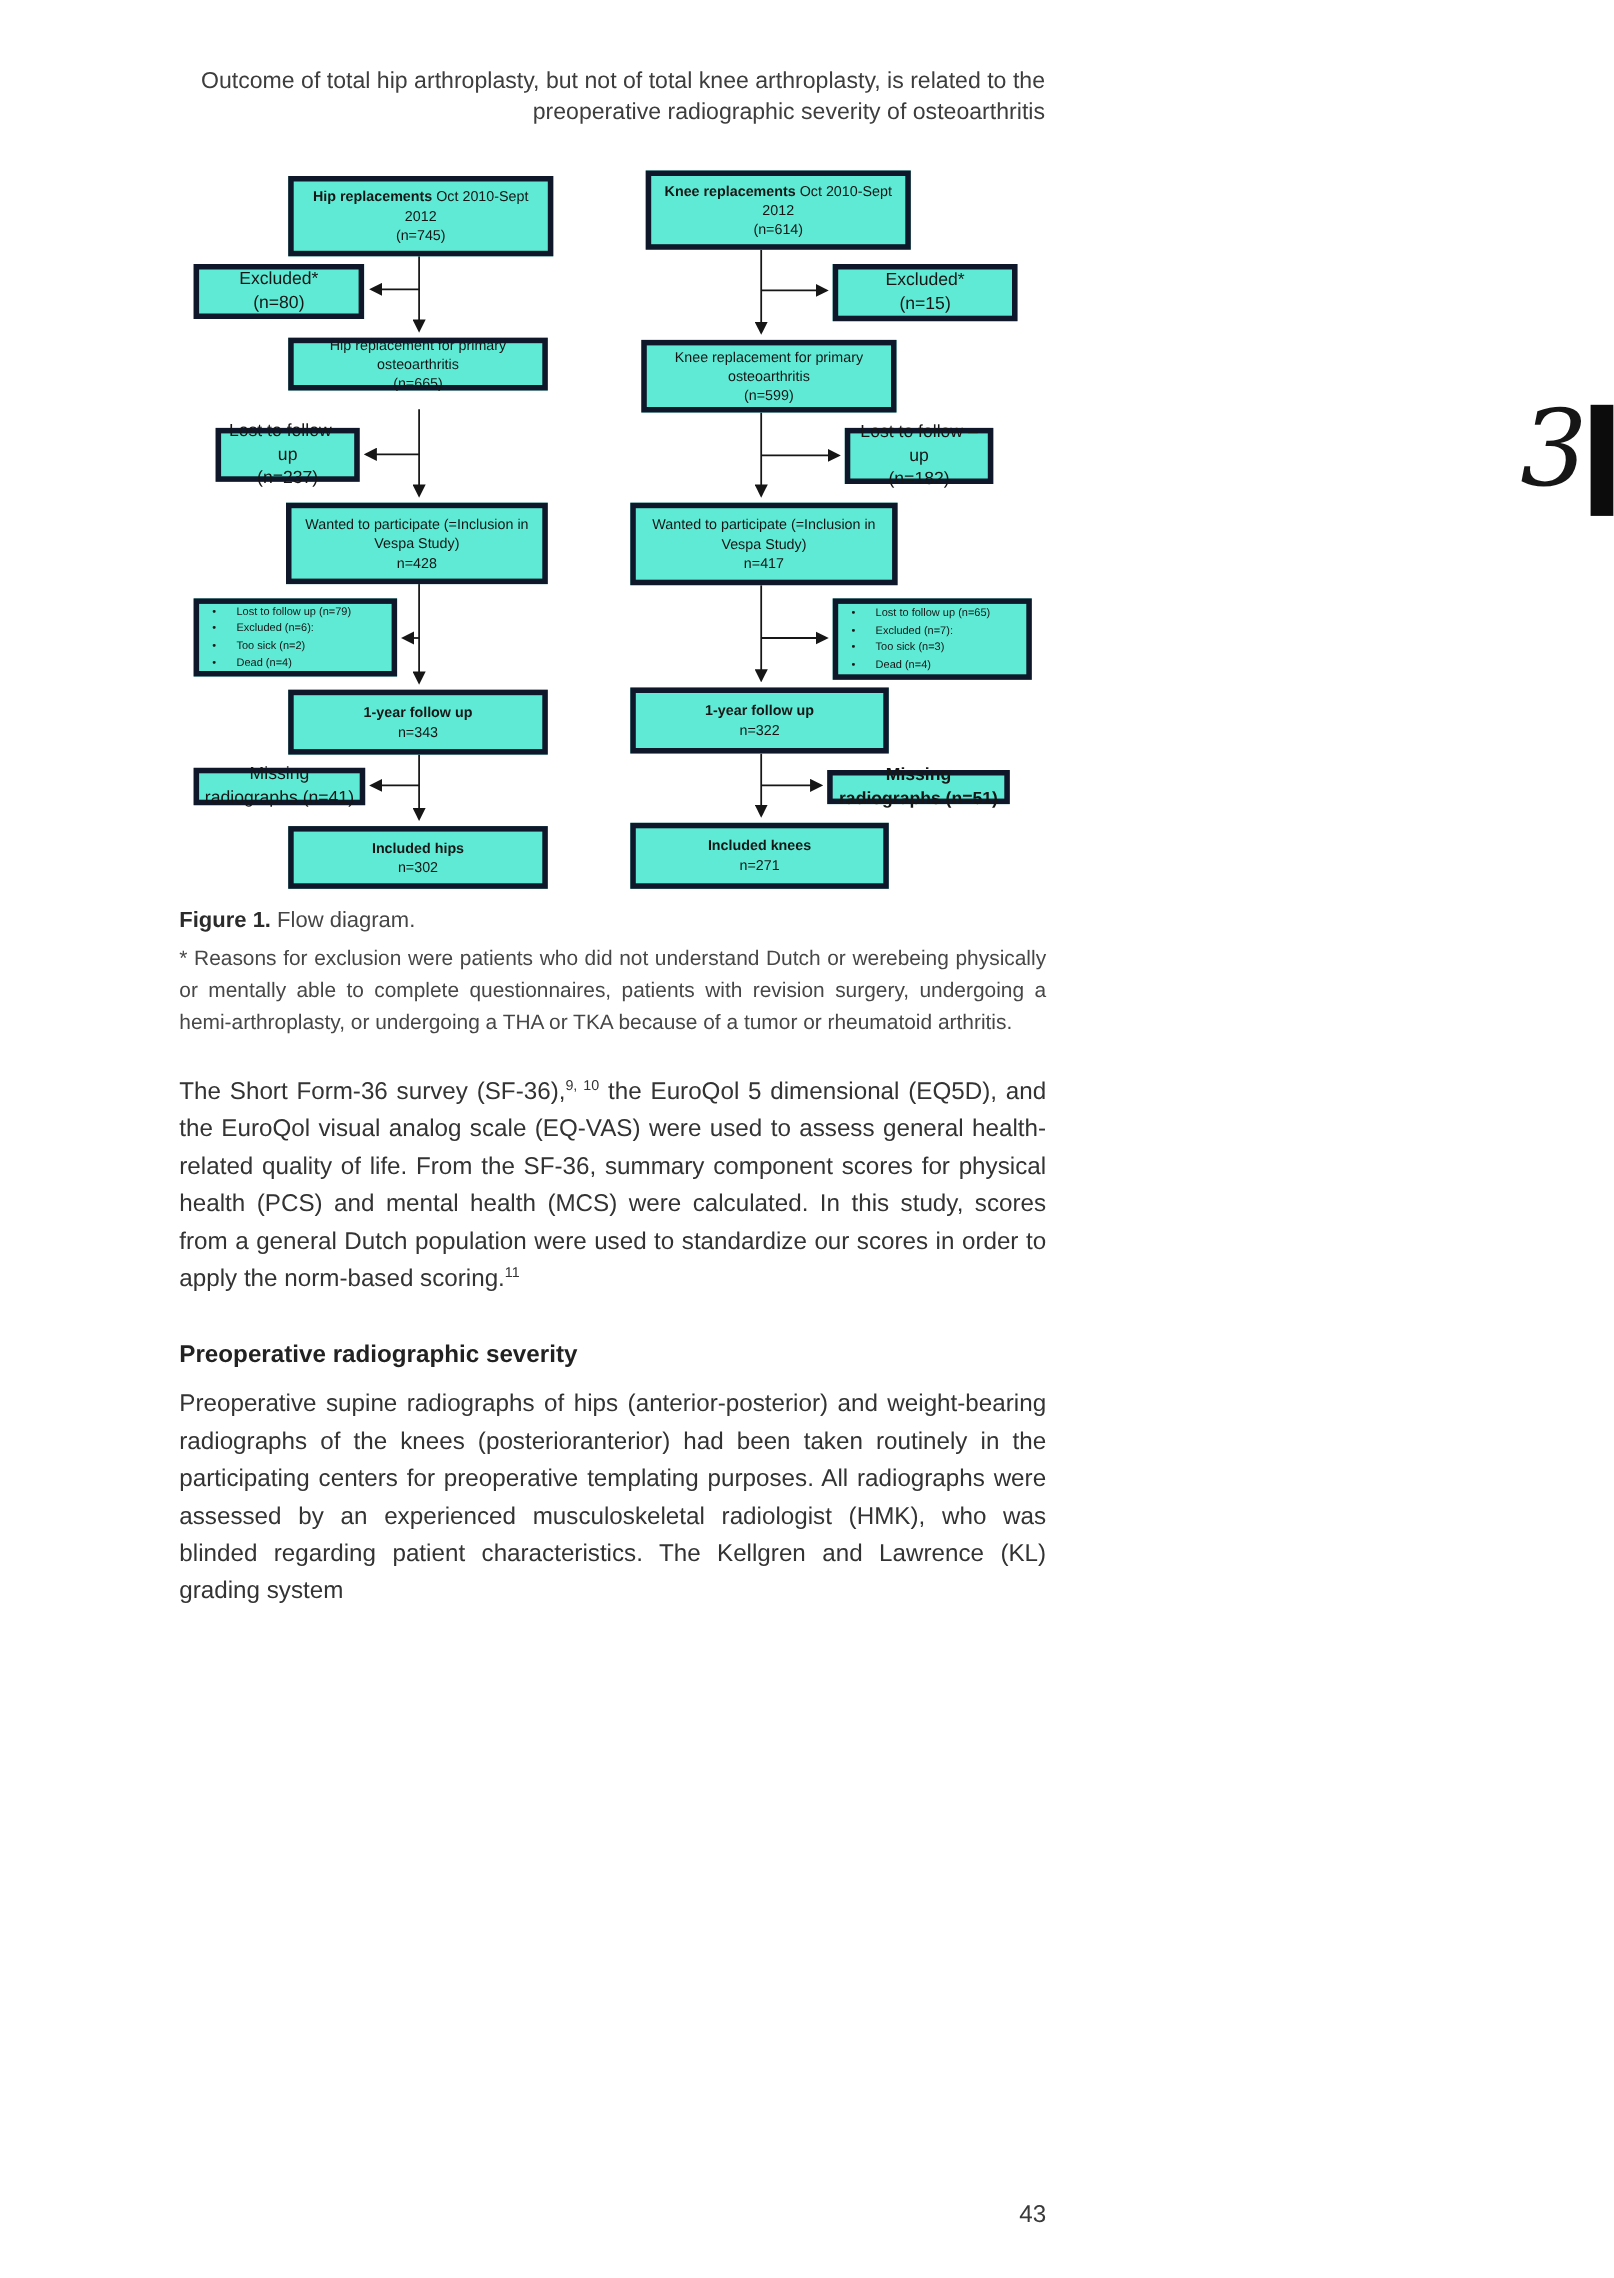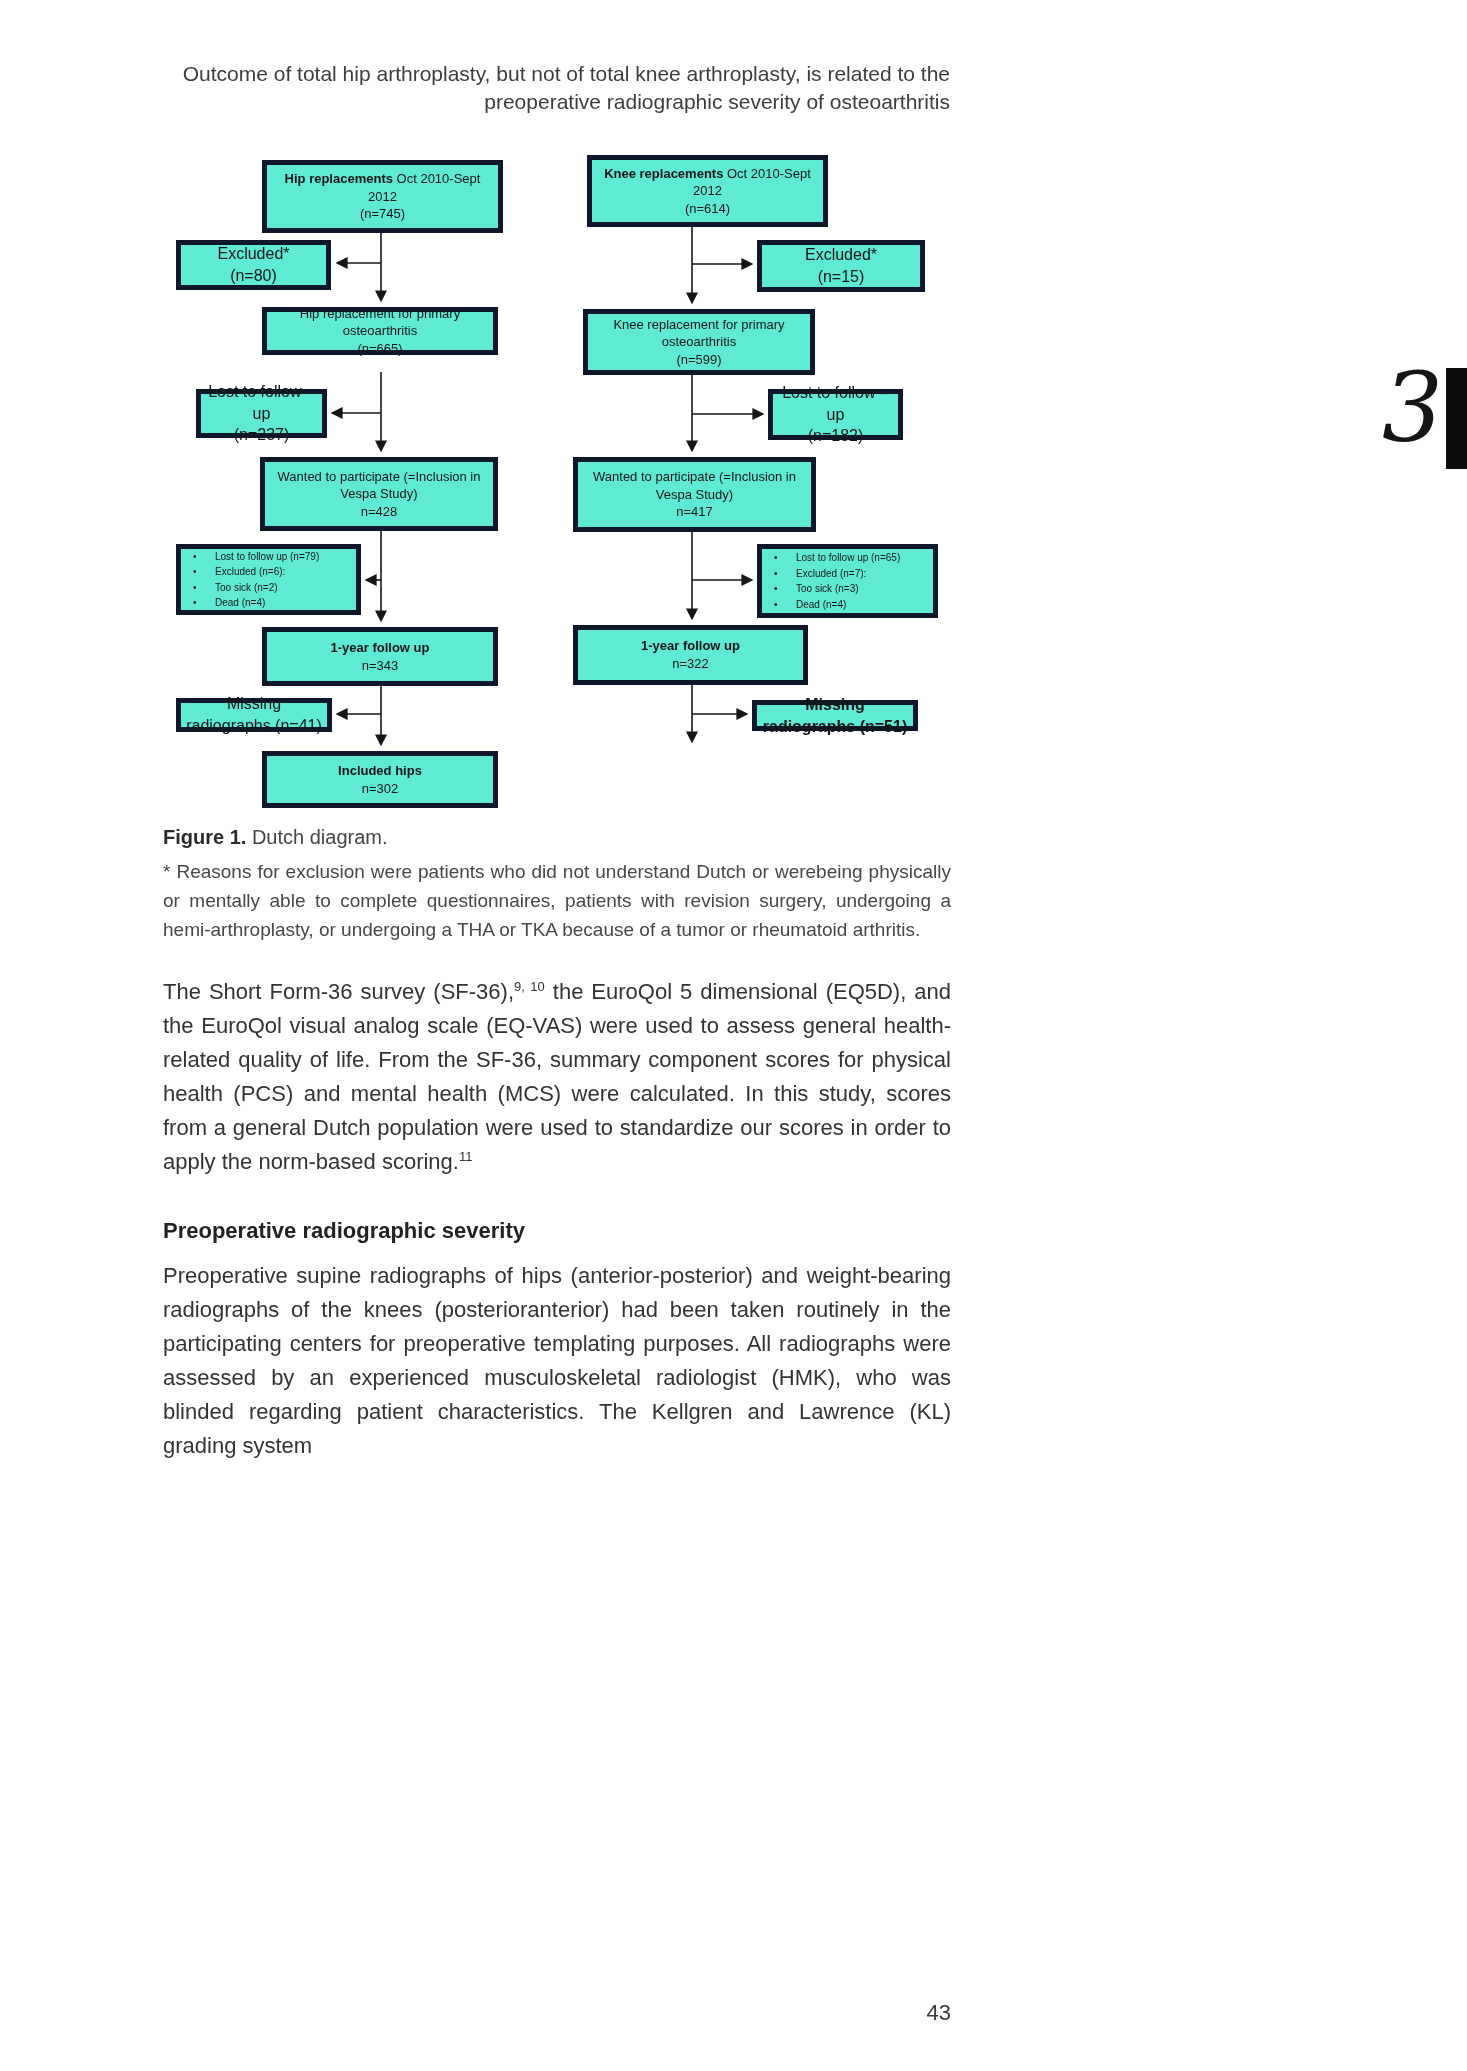--- a/index.html
+++ b/index.html
@@ -211,23 +211,27 @@
 
   <div class="fbox" style="left:573px; top:625px; width:235px; height:60px;">
     <div class="fline"><b>1-year follow up</b></div>
     <div class="fline">n=322</div>
   </div>
 
   <div class="fbox side" style="left:752px; top:700px; width:166px; height:31px;font-weight:bold;">
     <div class="fline">Missing radiographs (n=51)</div>
   </div>
 
+  <div class="fbox" style="left:573px; top:748px; width:235px; height:60px;">
+    <div class="fline"><b>Included knees</b></div>
+    <div class="fline">n=271</div>
+  </div>
 
   <div class="fig-caption">
-    <span class="lbl">Figure 1.</span><span class="txt"> Dutch diagram.</span>
+    <span class="lbl">Figure 1.</span><span class="txt"> Flow diagram.</span>
   </div>
   <div class="footnote">* Reasons for exclusion were patients who did not understand Dutch or werebeing physically or mentally able to complete questionnaires, patients with revision surgery, undergoing a hemi-arthroplasty, or undergoing a THA or TKA because of a tumor or rheumatoid arthritis.</div>
 
   <p class="body-par para1">
     <span>The Short Form-36 survey (SF-36),</span><sup>9, 10</sup><span> the EuroQol 5 dimensional (EQ5D), and the EuroQol visual analog scale (EQ-VAS) were used to assess general health-related quality of life. From the SF-36, summary component scores for physical health (PCS) and mental health (MCS) were calculated. In this study, scores from a general Dutch population were used to standardize our scores in order to apply the norm-based scoring.</span><sup>11</sup>
   </p>
 
   <h2 class="section-heading">Preoperative radiographic severity</h2>
 
   <p class="body-par para2">Preoperative supine radiographs of hips (anterior-posterior) and weight-bearing radiographs of the knees (posterioranterior) had been taken routinely in the participating centers for preoperative templating purposes. All radiographs were assessed by an experienced musculoskeletal radiologist (HMK), who was blinded regarding patient characteristics. The Kellgren and Lawrence (KL) grading system</p>

